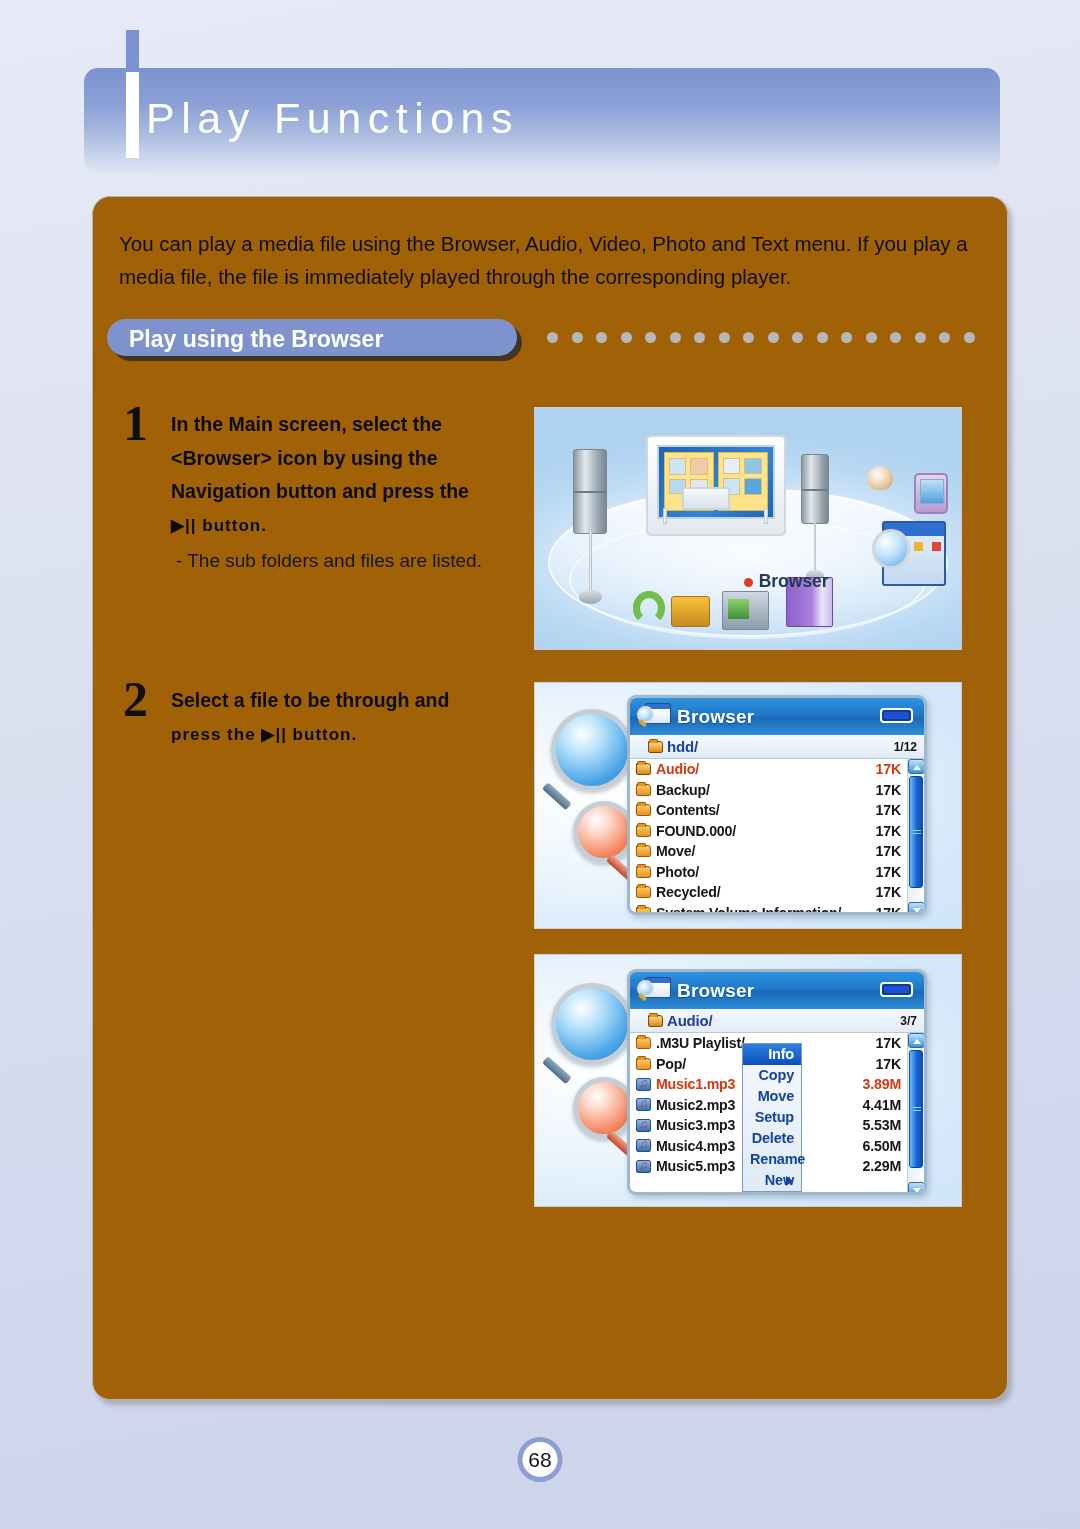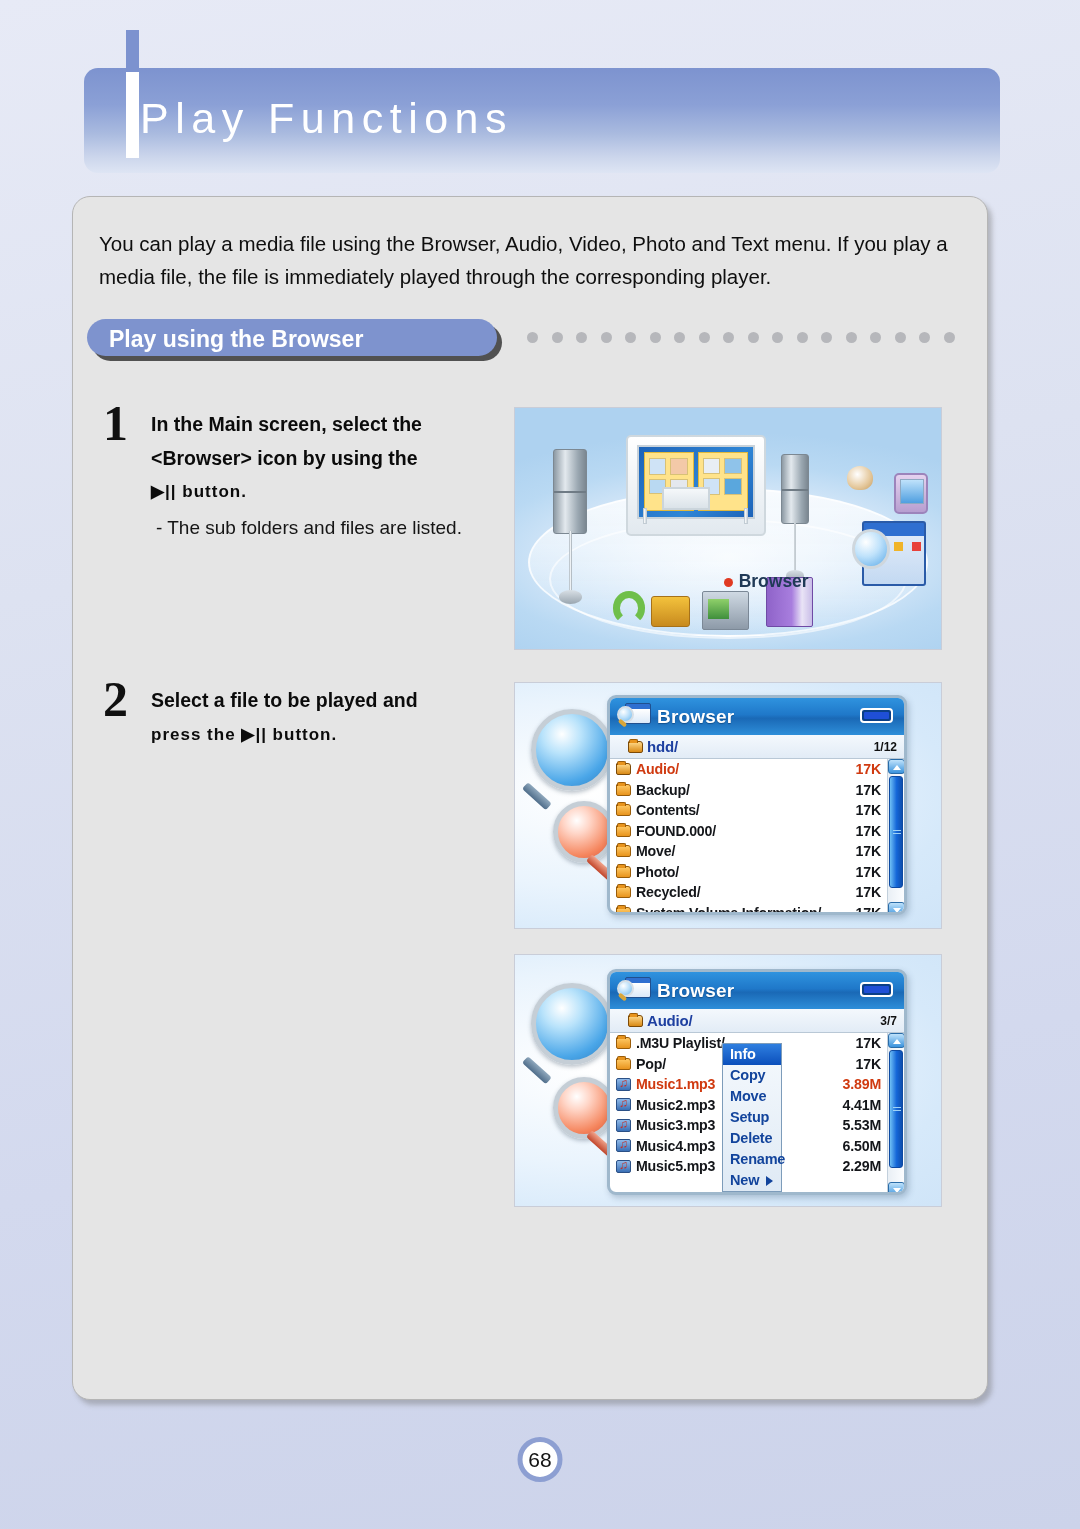--- a/index.html
+++ b/index.html
@@ -29,35 +29,35 @@
     overflow: hidden;
   }
   .banner-bar-in {
     position: absolute;
     left: 42px; top: 0px;
     width: 13px; height: 90px;
     background: #ffffff;
   }
   .banner-title {
     position: absolute;
-    left: 56px; top: 20px;
+    left: 62px; top: 20px;
     font-size: 43px;
     font-weight: 400;
     letter-spacing: 6.5px;
     color: #ffffff;
     line-height: 60px;
     white-space: nowrap;
   }
 
   
   .card {
     position: absolute;
-    left: 72px; top: 196px;
+    left: 92px; top: 196px;
     width: 916px; height: 1204px;
-    background: #e5e5e5;
+    background: #a16207;
     border: 1.5px solid #b5b5b5;
     border-radius: 18px;
     box-shadow: 4px 5px 5px rgba(110,110,110,0.40);
     padding-left: 34px;
   }
 
   .intro {
     position: absolute;
     left: 26px; top: 30px;
     width: 866px;
@@ -464,20 +464,21 @@
     content:''; position:absolute; left:3px; top:50%;
     width:8px; height:1px; margin-top:-2px;
     background:#9fd2f6; box-shadow:0 3px 0 #9fd2f6;
   }
 
   .ctx {
     position: absolute;
     background: linear-gradient(to bottom,#f5f9fd,#dfeaf5);
     border: 1px solid #7d9cba;
     z-index: 6;
+    text-align: right;
   }
   .ctx-item {
     position: relative;
     height: 21px;
     padding-left: 7px; padding-right: 7px;
     font-size: 14.5px;
     font-weight: bold;
     color: #12449c;
     line-height: 21px;
     white-space: nowrap;
@@ -545,29 +546,30 @@
         <span></span>
         <span></span>
     </div>
   </div>
 
   <div class="step" style="left:30px; top:204px; width:410px;">
     <div class="step-num">1</div>
     <div class="step-body">
       <div class="step-title">In the Main screen, select the</div>
       <div class="step-title">&lt;Browser&gt; icon by using the</div>
+      <div class="step-title">Navigation button and press the</div>
       <div class="step-title btnglyph">▶|| button.</div>
       <div class="step-note">- The sub folders and files are listed.</div>
     </div>
   </div>
 
   <div class="step" style="left:30px; top:480px; width:410px;">
     <div class="step-num">2</div>
     <div class="step-body">
-      <div class="step-title">Select a file to be played and</div>
+      <div class="step-title">Select a file to be through and</div>
       <div class="step-title btnglyph">press the ▶|| button.</div>
     </div>
   </div>
 
   <div class="fig" style="left:441px; top:210px; width:428px; height:243px;">
     <div class="scene1">
       <div class="floor-ellipse"></div>
       <div class="floor-ellipse2"></div>
 
       <div class="spk" style="left:9%; top:17%; width:8%; height:63%;">

